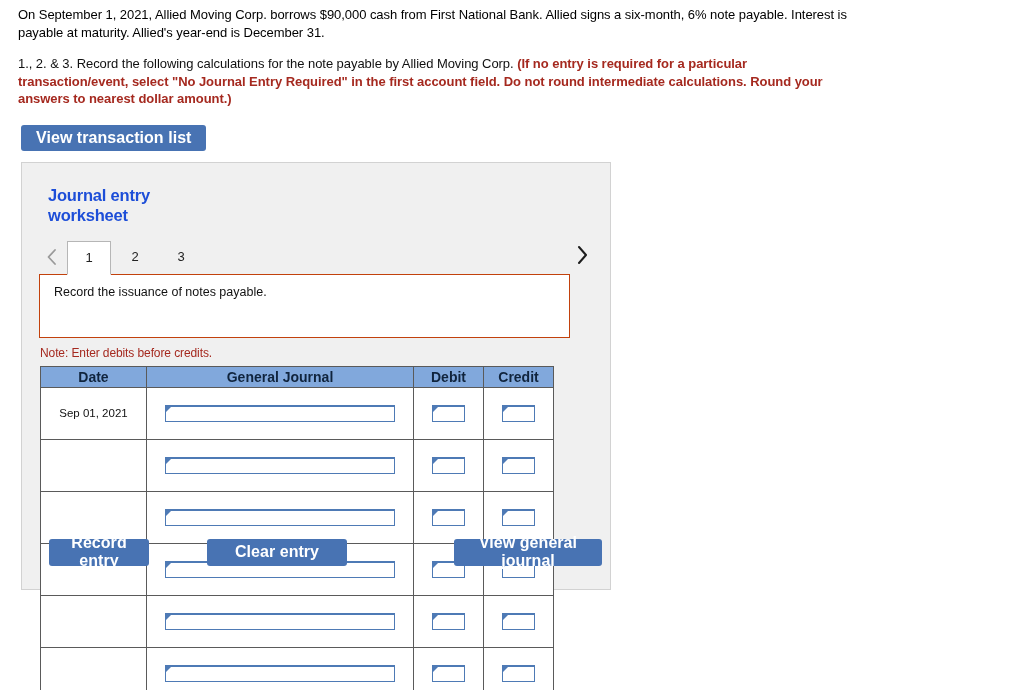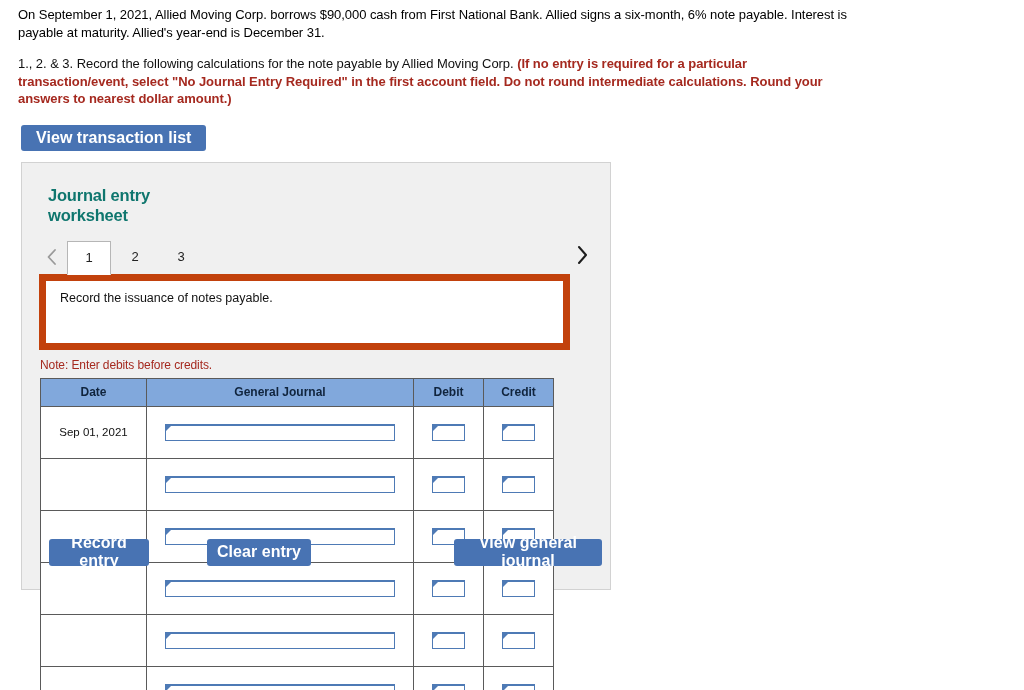--- a/index.html
+++ b/index.html
@@ -67,21 +67,21 @@
     width: 590px;
     height: 428px;
     background: #f0f0f0;
     border: 1px solid #d2d2d2;
   }
   #worksheet-title {
     margin: 22px 0 0 26px;
     font-size: 16.5px;
     font-weight: bold;
     line-height: 20px;
-    color: #0f766e;
+    color: #1d4ed8;
     width: 170px;
     letter-spacing: -0.2px;
   }
 
   
   #tab-strip {
     position: relative;
     margin: 14px 0 0 17px;
     width: 556px;
     height: 35px;
@@ -124,23 +124,23 @@
     position: relative;
     z-index: 3;
     margin-bottom: -1px;
   }
 
   
   #instruction-box {
     position: relative;
     margin-left: 17px;
     width: 531px;
-    height: 76px;
-    background: #ffffff;
-    border: 7px solid #c2410c;
+    height: 64px;
+    background: #ffffff;
+    border: 1px solid #c2410c;
     z-index: 1;
   }
   #instruction-text {
     padding: 10px 0 0 14px;
     font-size: 12.5px;
     color: #111111;
   }
 
   #debits-note {
     margin: 8px 0 0 18px;
@@ -152,22 +152,22 @@
   
   #journal-table {
     margin: 6px 0 0 18px;
     width: 513px;
     border-collapse: collapse;
     table-layout: fixed;
   }
   #journal-table th {
     background: #81a8dc;
     border: 1px solid #5a5a5a;
-    height: 28px;
-    font-size: 12px;
+    height: 21px;
+    font-size: 14px;
     font-weight: bold;
     color: #10243d;
     text-align: center;
     padding: 0;
   }
   #journal-table td {
     border: 1px solid #5a5a5a;
     height: 21px;
     padding: 16px;
     background: #ffffff;
@@ -207,21 +207,21 @@
 
   
   #action-row {
     position: absolute;
     left: 18px;
     bottom: 23px;
     width: 556px;
     height: 27px;
   }
   #record-entry  { position: absolute; left: 9px;   width: 100px; height: 27px; }
-  #clear-entry   { position: absolute; left: 167px; width: 104px; height: 27px; }
+  #clear-entry   { position: absolute; left: 167px; width: 140px; height: 27px; }
   #view-general-journal { position: absolute; left: 414px; width: 148px; height: 27px; }
 </style>
 </head>
 <body>
 
 
 
 
 <div id="problem-area">
   <div class="stem">On September 1, 2021, Allied Moving Corp. borrows $90,000 cash from First National Bank. Allied signs a six-month, 6% note payable. Interest is payable at maturity. Allied's year-end is December 31.</div>

